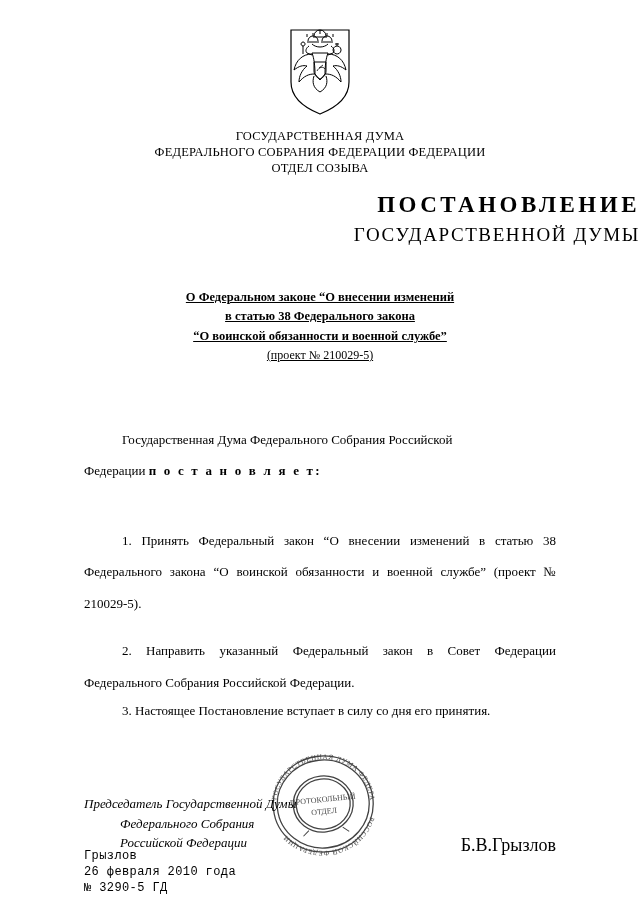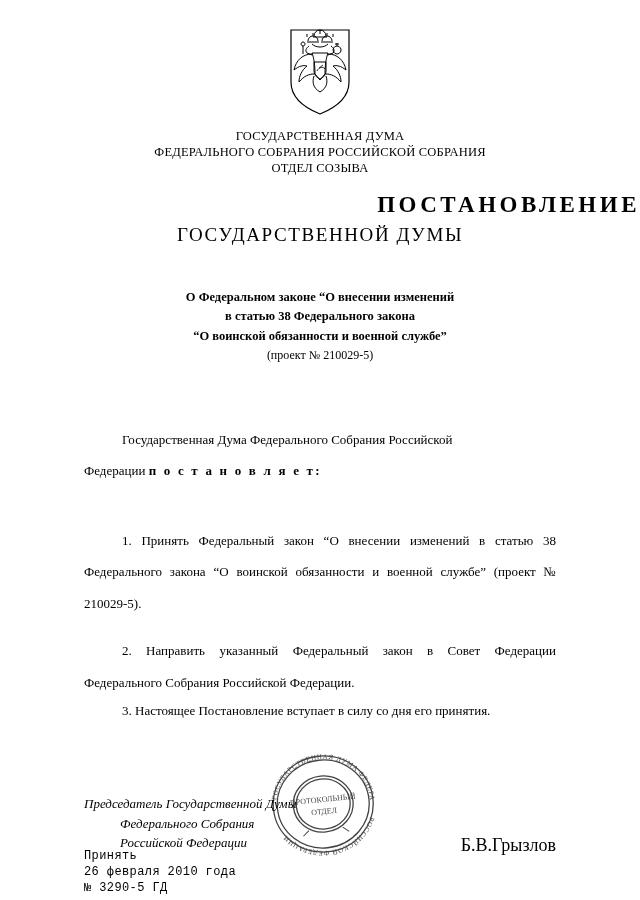--- a/index.html
+++ b/index.html
@@ -59,35 +59,36 @@
     text-align: right;
     font-size: 23px;
     font-weight: bold;
     letter-spacing: 3.5px;
   }
   .title-sub {
     position: absolute;
     top: 224px;
     left: 0;
     width: 640px;
-    text-align: center;
+    text-align: right;
     font-size: 19px;
     letter-spacing: 1.6px;
   }
 
   
   .subject {
     position: absolute;
     top: 288px;
     left: 0;
     width: 640px;
     text-align: center;
     font-size: 12.5px;
     font-weight: bold;
     line-height: 1.55;
+    text-decoration: underline;
   }
   .subject .project {
     font-weight: normal;
     font-size: 12px;
   }
 
   
   .body {
     position: absolute;
     top: 424px;
@@ -201,21 +202,21 @@
           <path d="M33 38 h12 v9 c0 5 -4 7 -6 8 c-2 -1 -6 -3 -6 -8 Z"></path>
           <path d="M36 47 c2 -4 6 -5 8 -2" stroke-width="0.8"></path>
           <path d="M38 44 l4 -3" stroke-width="0.8"></path>
         </g>
       </g>
     </svg>
   </div>
 
   <div class="header">
     <div>ГОСУДАРСТВЕННАЯ ДУМА</div>
-    <div>ФЕДЕРАЛЬНОГО СОБРАНИЯ РОССИЙСКОЙ СОБРАНИЯ</div>
+    <div>ФЕДЕРАЛЬНОГО СОБРАНИЯ ФЕДЕРАЦИИ ФЕДЕРАЦИИ</div>
     <div>ОТДЕЛ СОЗЫВА</div>
   </div>
 
   <div class="title-main">ПОСТАНОВЛЕНИЕ</div>
   <div class="title-sub">ГОСУДАРСТВЕННОЙ  ДУМЫ</div>
 
   <div class="subject">
     <div>О Федеральном законе “О внесении изменений</div>
     <div>в статью 38 Федерального закона</div>
     <div>“О воинской обязанности и военной службе”</div>
@@ -267,18 +268,18 @@
   <div class="signature">
     <div class="sig-left">
       <div class="sig-l1">Председатель Государственной Думы</div>
       <div class="sig-l2">Федерального Собрания</div>
       <div class="sig-l3">Российской Федерации</div>
     </div>
     <div class="sig-name">Б.В.Грызлов</div>
   </div>
 
   <div class="footer">
-    <div>Принять</div>
+    <div>Грызлов</div>
     <div>26 февраля 2010 года</div>
     <div>№ 3290-5 ГД</div>
   </div>
 
 </div>
 
 </body></html>

